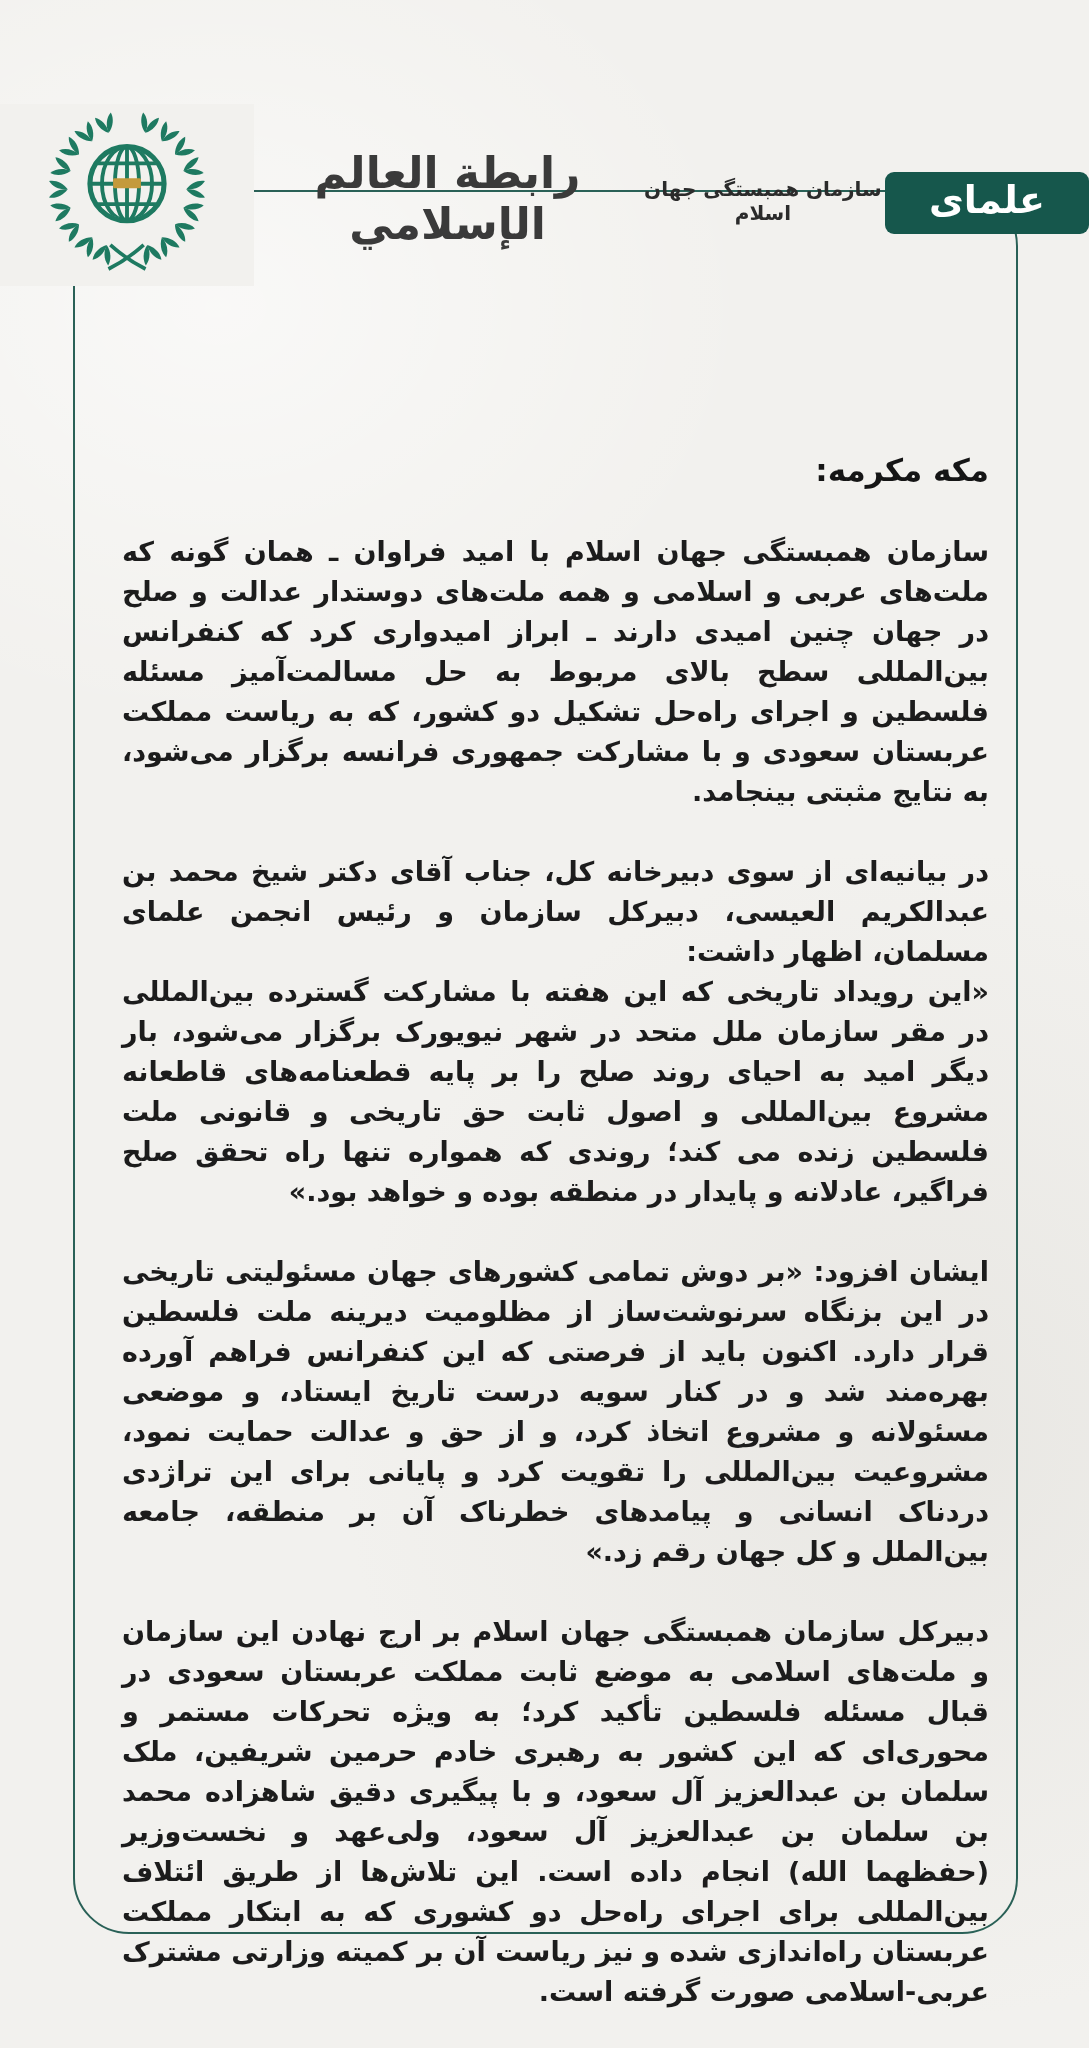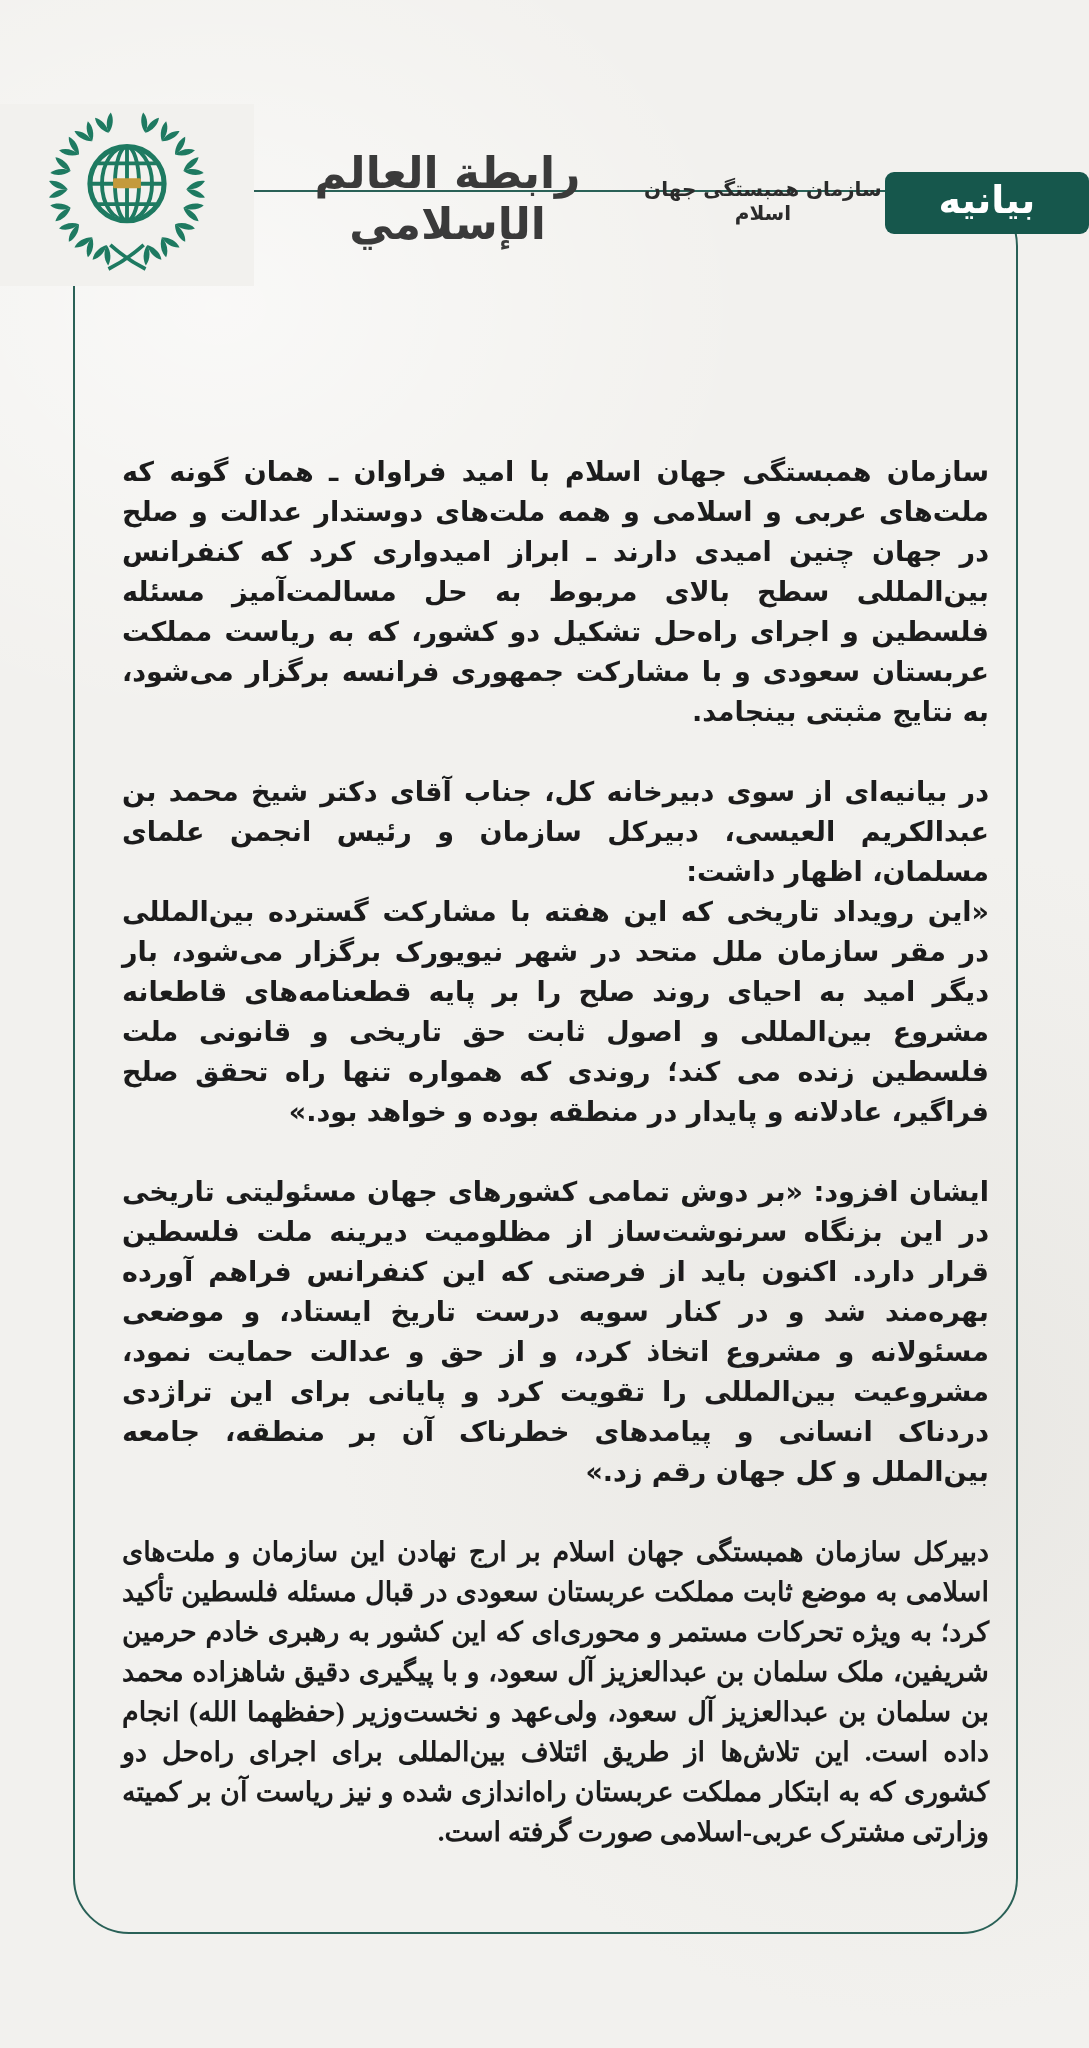--- a/index.html
+++ b/index.html
@@ -45,21 +45,21 @@
     margin:0 0 44px 0;text-align:right;
     font-size:31px;font-weight:bold;color:#151515;
   }
   .para{
     margin:0 0 40px 8px;
     font-size:27px;font-weight:bold;line-height:40px;
     text-align:justify;text-justify:inter-word;
     white-space:pre-line;
     color:#1c1c1c;
   }
-  .para:last-child{margin-bottom:0;font-family:Liberation Serif, serif;}
+  .para:last-child{margin-bottom:0;}
   svg .wr{fill:#1e7a61;}
   svg .st{stroke:#1e7a61;fill:none;}
 </style>
 </head>
 <body>
 
 <div class="page">
 
   <div class="frame"></div>
 
@@ -112,24 +112,25 @@
           <path class="st" d="M80,178 Q100,168 118,152" stroke-width="4"></path>
           <path class="st" d="M120,178 Q100,168 82,152" stroke-width="4"></path>
         </g>
       </svg>
     </div>
 
     <div class="calligraphy">رابطة العالم الإسلامي</div>
 
     <div class="orgname">سازمان همبستگی جهان اسلام</div>
 
-    <div class="banner">بیانیه</div>
+    <div class="banner">علمای</div>
   </header>
 
   <main class="content">
+    <h2 class="salutation">مکه مکرمه:</h2>
     <div id="paragraphs">
         <p class="para">سازمان همبستگی جهان اسلام با امید فراوان ـ همان گونه که ملت‌های عربی و اسلامی و همه ملت‌های دوستدار عدالت و صلح در جهان چنین امیدی دارند ـ ابراز امیدواری کرد که کنفرانس بین‌المللی سطح بالای مربوط به حل مسالمت‌آمیز مسئله فلسطین و اجرای راه‌حل تشکیل دو کشور، که به ریاست مملکت عربستان سعودی و با مشارکت جمهوری فرانسه برگزار می‌شود، به نتایج مثبتی بینجامد.</p>
         <p class="para">در بیانیه‌ای از سوی دبیرخانه کل، جناب آقای دکتر شیخ محمد بن عبدالکریم العیسی، دبیرکل سازمان و رئیس انجمن علمای مسلمان، اظهار داشت:
 «این رویداد تاریخی که این هفته با مشارکت گسترده بین‌المللی در مقر سازمان ملل متحد در شهر نیویورک برگزار می‌شود، بار دیگر امید به احیای روند صلح را بر پایه قطعنامه‌های قاطعانه مشروع بین‌المللی و اصول ثابت حق تاریخی و قانونی ملت فلسطین زنده می کند؛ روندی که همواره تنها راه تحقق صلح فراگیر، عادلانه و پایدار در منطقه بوده و خواهد بود.»</p>
         <p class="para">ایشان افزود: «بر دوش تمامی کشورهای جهان مسئولیتی تاریخی در این بزنگاه سرنوشت‌ساز از مظلومیت دیرینه ملت فلسطین قرار دارد. اکنون باید از فرصتی که این کنفرانس فراهم آورده بهره‌مند شد و در کنار سویه درست تاریخ ایستاد، و موضعی مسئولانه و مشروع اتخاذ کرد، و از حق و عدالت حمایت نمود، مشروعیت بین‌المللی را تقویت کرد و پایانی برای این تراژدی دردناک انسانی و پیامدهای خطرناک آن بر منطقه، جامعه بین‌الملل و کل جهان رقم زد.»</p>
         <p class="para">دبیرکل سازمان همبستگی جهان اسلام بر ارج نهادن این سازمان و ملت‌های اسلامی به موضع ثابت مملکت عربستان سعودی در قبال مسئله فلسطین تأکید کرد؛ به ویژه تحرکات مستمر و محوری‌ای که این کشور به رهبری خادم حرمین شریفین، ملک سلمان بن عبدالعزیز آل سعود، و با پیگیری دقیق شاهزاده محمد بن سلمان بن عبدالعزیز آل سعود، ولی‌عهد و نخست‌وزیر (حفظهما الله) انجام داده است. این تلاش‌ها از طریق ائتلاف بین‌المللی برای اجرای راه‌حل دو کشوری که به ابتکار مملکت عربستان راه‌اندازی شده و نیز ریاست آن بر کمیته وزارتی مشترک عربی-اسلامی صورت گرفته است.</p>
       </div>
   </main>
 
 </div>

